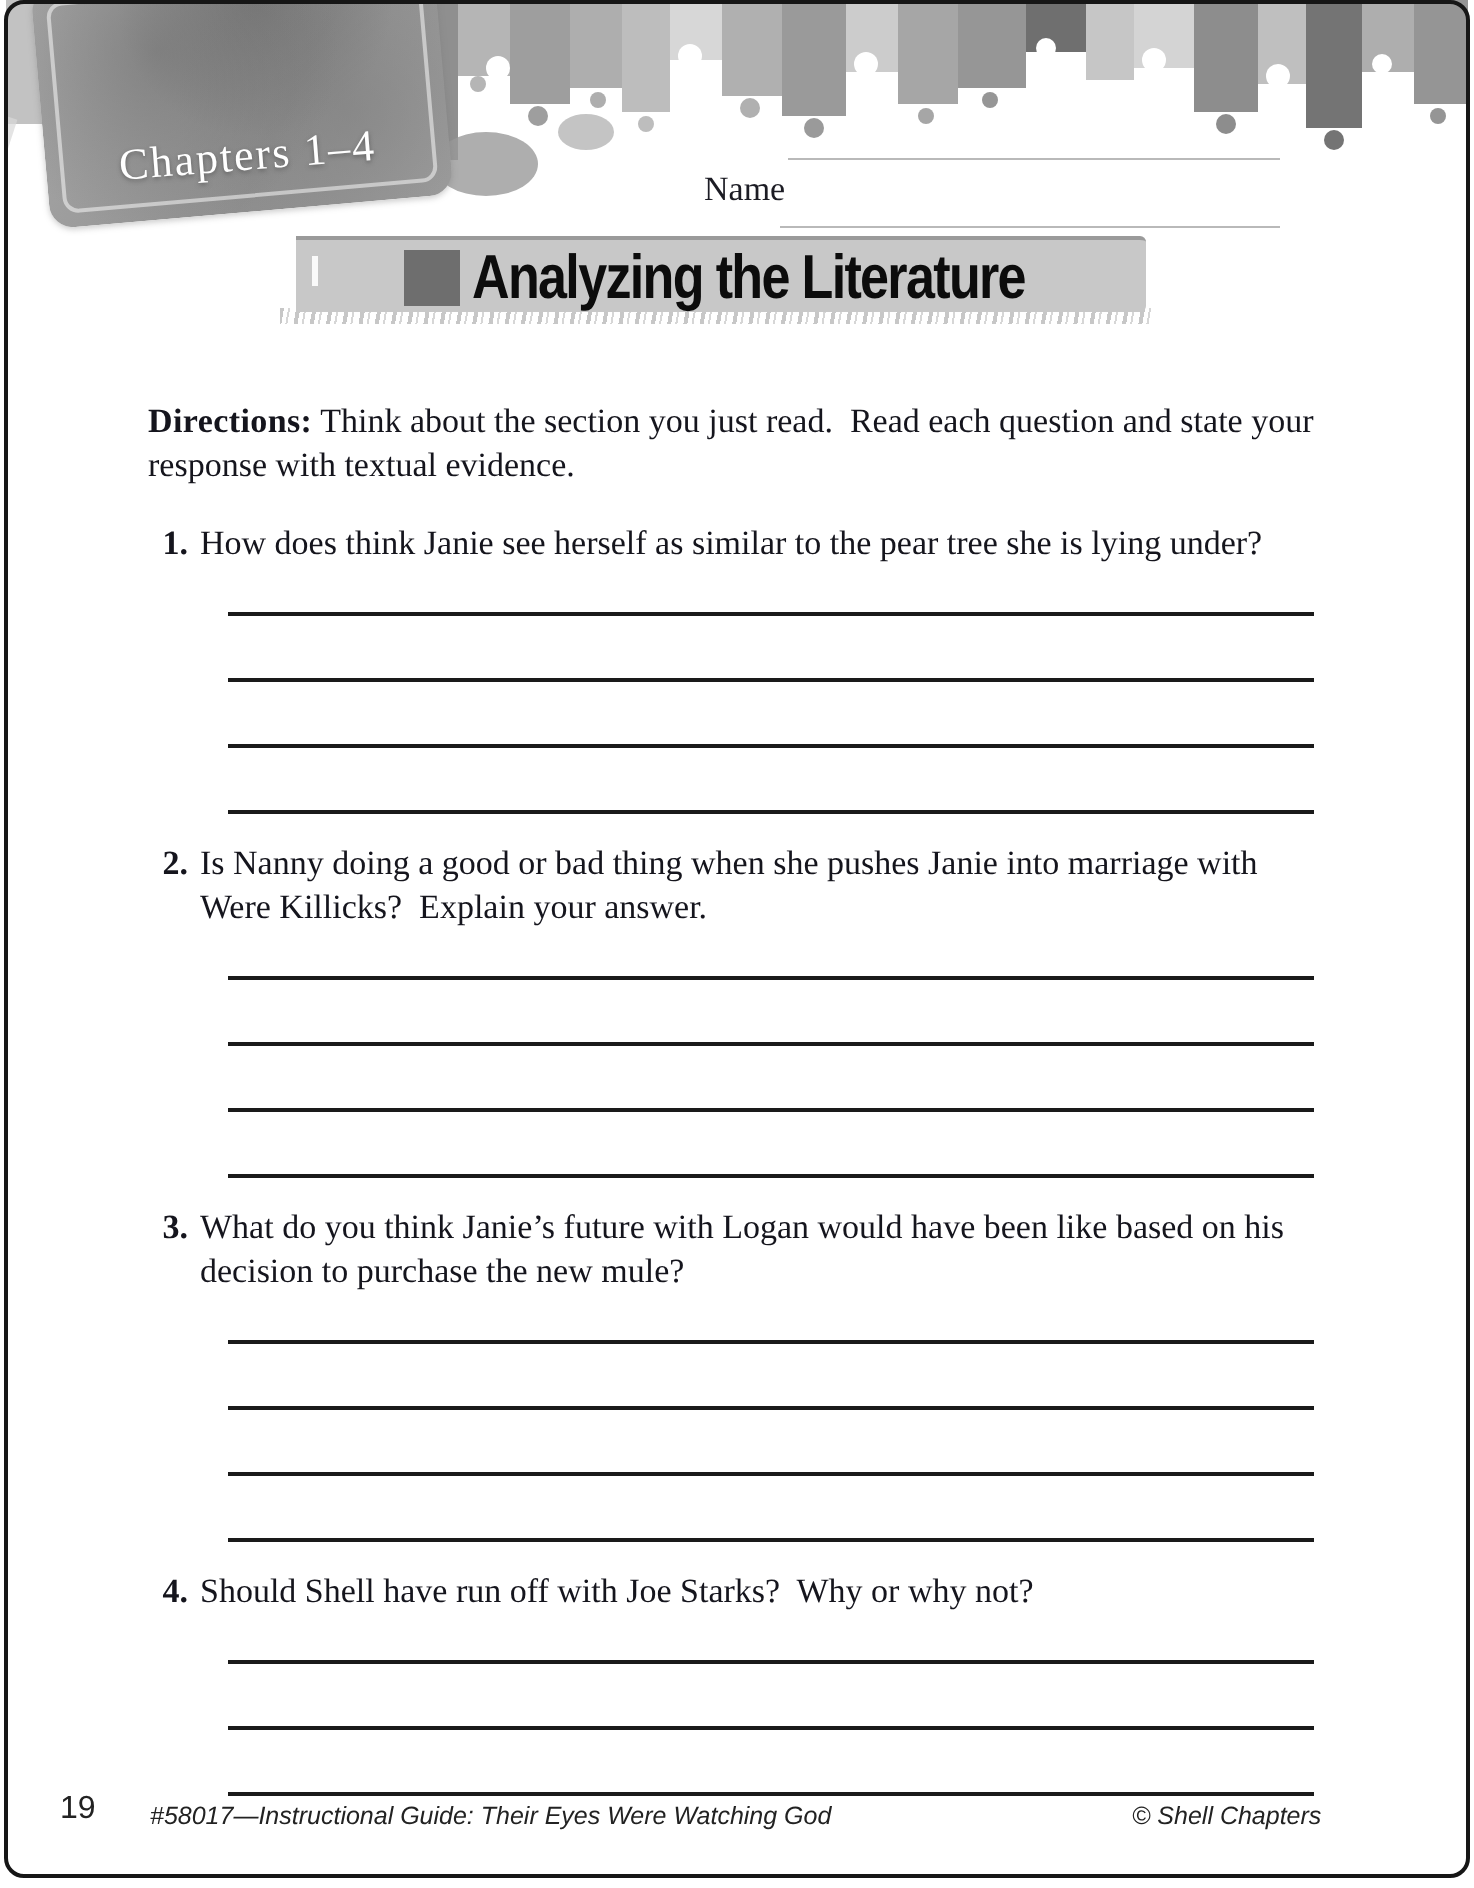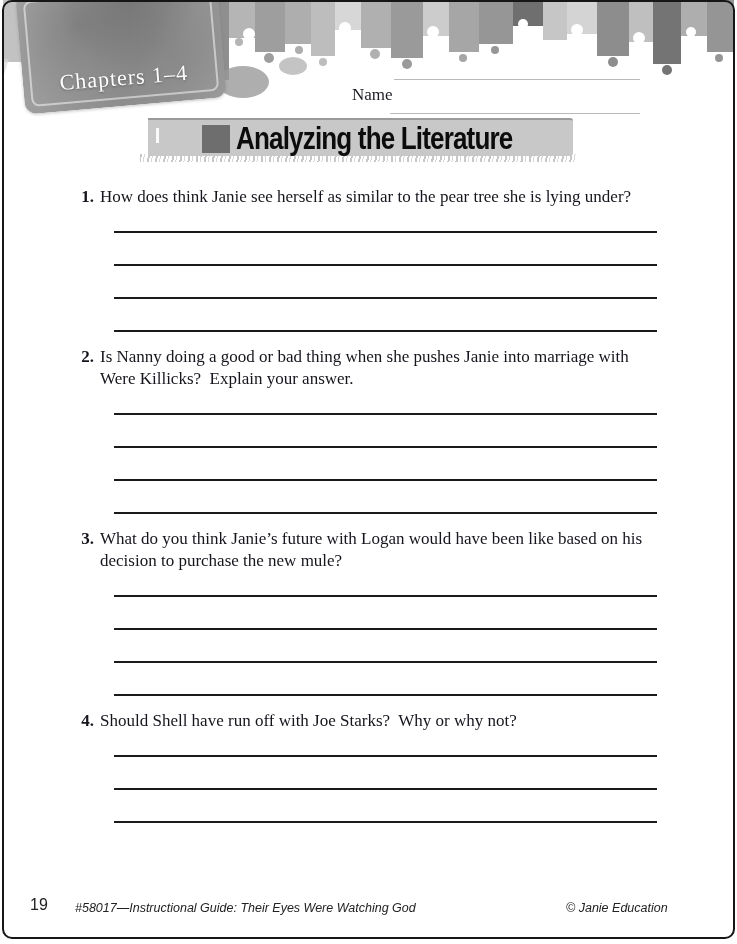--- a/index.html
+++ b/index.html
@@ -144,20 +144,21 @@
   <div class="field-line date-line"></div>
 
   <div class="title-bar">
     <div class="bar-tick"></div>
     <div class="title-marker"></div>
     <div class="title-text">Analyzing the Literature</div>
   </div>
   <div class="chevron-strip"></div>
 
   <div class="content">
+    <p class="directions"><b>Directions:</b><span> Think about the section you just read.  Read each question and state your response with textual evidence.</span></p>
     <div id="questions">
   <div class="question">
     <div class="q-head">
       <span class="q-num">1.</span>
       <span class="q-text">How does think Janie see herself as similar to the pear tree she is lying under?</span>
     </div>
     <div class="answer-lines">
             <div class="answer-line"></div>
             <div class="answer-line"></div>
             <div class="answer-line"></div>
@@ -200,16 +201,16 @@
             <div class="answer-line"></div>
             <div class="answer-line"></div>
             <div class="answer-line"></div>
           </div>
   </div>
 </div>
   </div>
 
   <div class="page-num">19</div>
   <div class="footer-left">#58017—Instructional Guide: Their Eyes Were Watching God</div>
-  <div class="footer-right">© Janie Education</div>
+  <div class="footer-right">© Shell Chapters</div>
 
   <div class="page-border"></div>
 </div>
 
 </body></html>

